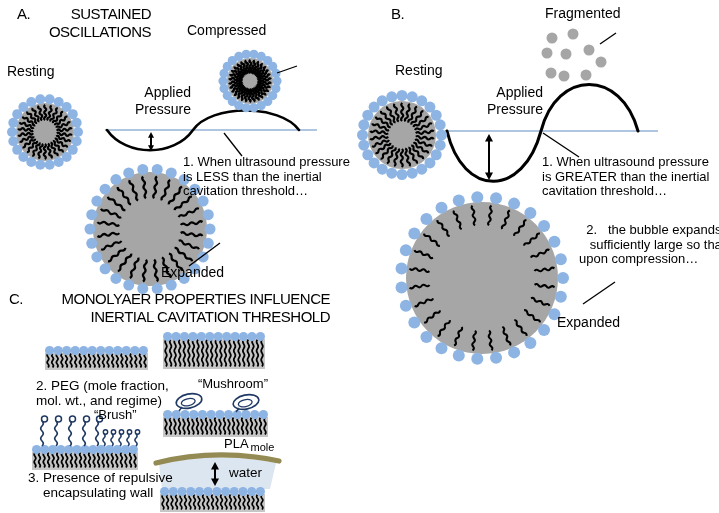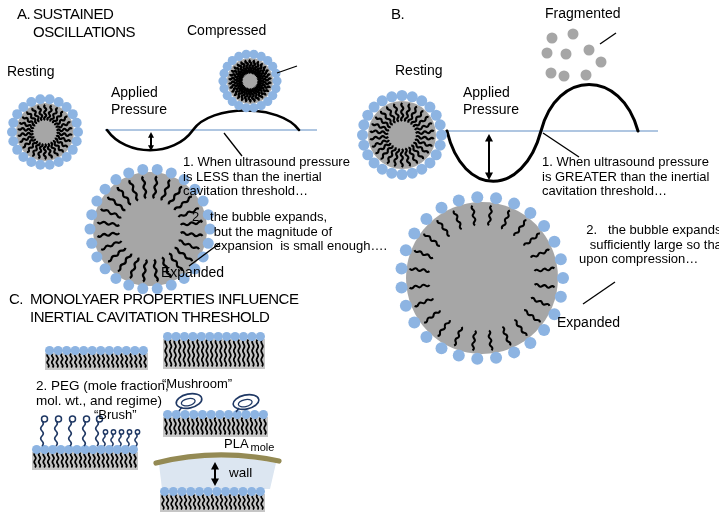--- a/index.html
+++ b/index.html
@@ -4,21 +4,21 @@
 <style>
   html,body{margin:0;padding:0;background:#fff;}
   #stage{position:relative;width:719px;height:513px;background:#ffffff;overflow:hidden;
          font-family:"Liberation Sans",sans-serif;color:#000;}
   #gfx{position:absolute;left:0;top:0;}
   .t{position:absolute;white-space:pre;color:#000;}
   .fs15{font-size:14px;line-height:17px;}
   .fs13{font-size:13px;line-height:14.6px;}
   .fs135{font-size:13.5px;line-height:15px;}
   .title{font-size:15px;line-height:17.5px;letter-spacing:-0.5px;}
-  .ctr{text-align:left;}
+  .ctr{text-align:right;}
   .sub{font-size:11px;position:relative;top:3px;margin-left:2px;}
 </style>
 </head>
 <body>
 
 <div id="stage">
   <svg id="gfx" width="719" height="513" viewBox="0 0 719 513">
       <g>
         <line x1="105" y1="130" x2="317" y2="130" stroke="#95B3D7" stroke-width="1.5"></line>
       </g>
@@ -563,23 +563,20 @@
   <div class="t title" style="left:17px;top:5px;">A.</div>
   <div class="t title ctr" style="left:33px;top:5px;width:118px;">SUSTAINED
 OSCILLATIONS</div>
   <div class="t fs15" style="left:7px;top:63px;">Resting</div>
   <div class="t fs15" style="left:187px;top:22px;text-align:center;">Compressed</div>
   <div class="t fs15 ctr" style="left:111px;top:84px;width:80px;">Applied
 Pressure</div>
   <div class="t fs13" style="left:183px;top:155px;">1. When ultrasound pressure
 is LESS than the inertial
 cavitation threshold…</div>
-  <div class="t fs13" style="left:192px;top:210px;">2.  the bubble expands,
-      but the magnitude of
-      expansion  is small enough….</div>
   <div class="t fs15" style="left:161px;top:264px;">Expanded</div>
 
   <div class="t title" style="left:391px;top:5px;">B.</div>
   <div class="t fs15" style="left:545px;top:5px;">Fragmented</div>
   <div class="t fs15" style="left:395px;top:62px;">Resting</div>
   <div class="t fs15 ctr" style="left:463px;top:84px;width:80px;">Applied
 Pressure</div>
   <div class="t fs13" style="left:542px;top:155px;">1. When ultrasound pressure
 is GREATER than the inertial
 cavitation threshold…</div>
@@ -589,14 +586,16 @@
   <div class="t fs15" style="left:557px;top:314px;">Expanded</div>
 
   <div class="t title" style="left:9px;top:290px;">C.</div>
   <div class="t title ctr" style="left:30px;top:290px;width:300px;">MONOLYAER PROPERTIES INFLUENCE
 INERTIAL CAVITATION THRESHOLD</div>
   <div class="t fs135" style="left:36px;top:378px;">2. PEG (mole fraction,
 mol. wt., and regime)</div>
   <div class="t fs13 ctr" style="left:162px;top:377px;width:106px;">“Mushroom”</div>
   <div class="t fs13" style="left:94px;top:408px;">“Brush”</div>
   <div class="t fs13" style="left:224px;top:437px;"><span>PLA</span><span class="sub">mole</span></div>
-  <div class="t fs135" style="left:229px;top:465px;">wall</div>
+  <div class="t fs135" style="left:229px;top:465px;">water</div>
+  <div class="t fs135" style="left:28px;top:470px;">3. Presence of repulsive
+    encapsulating wall</div>
 </div>
 
 </body></html>

